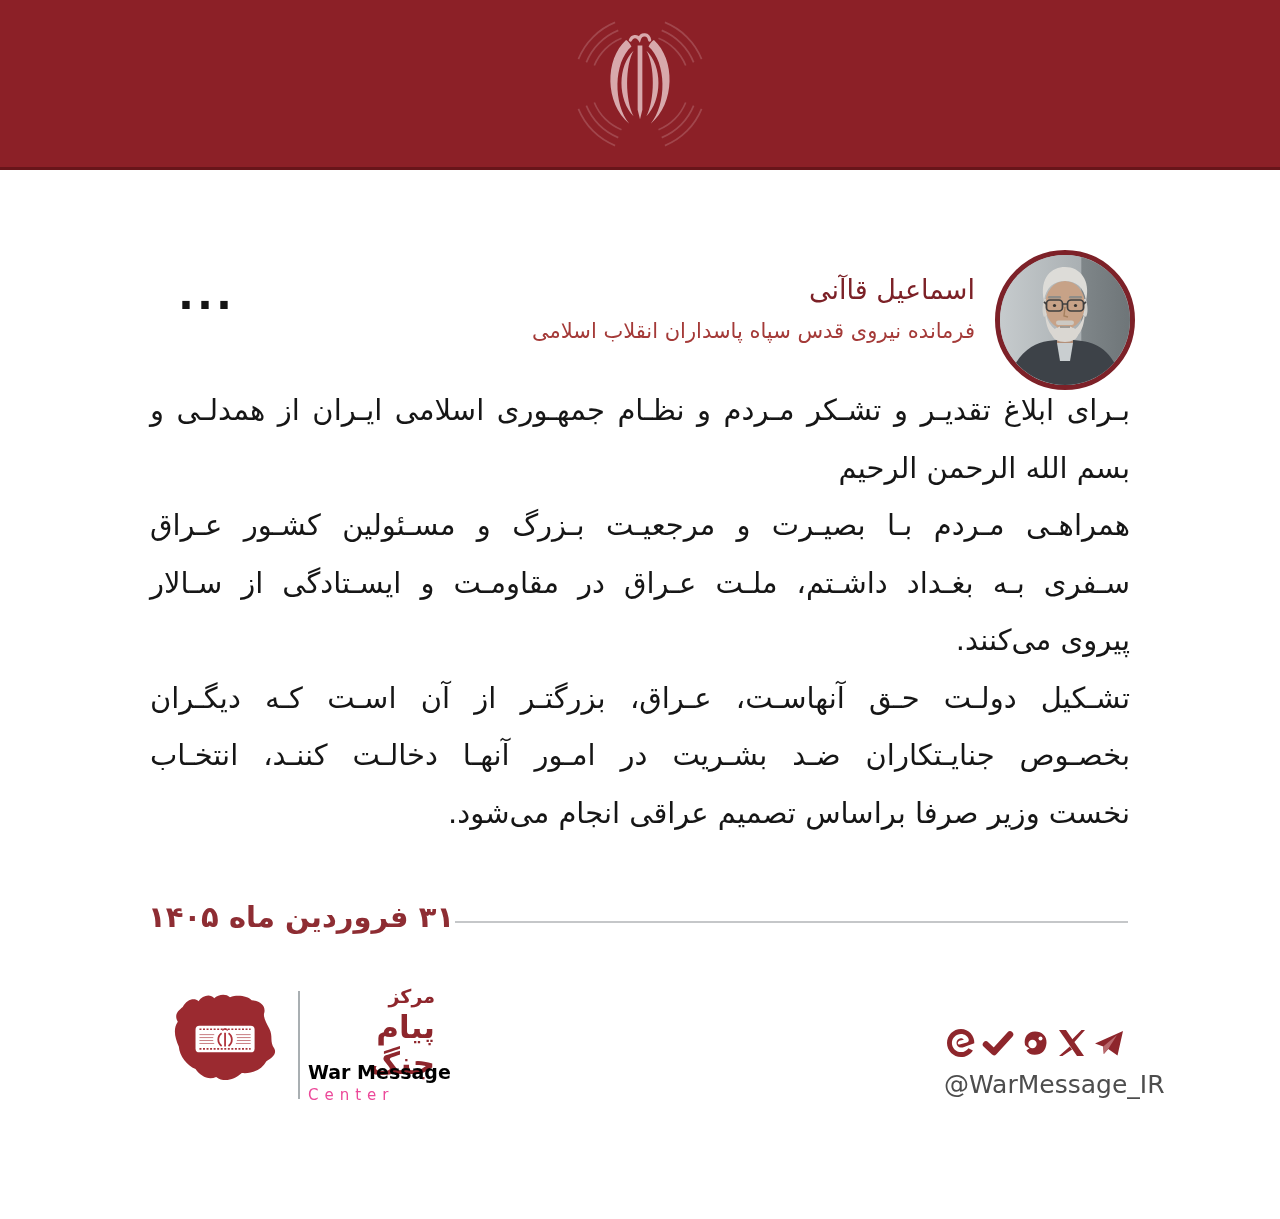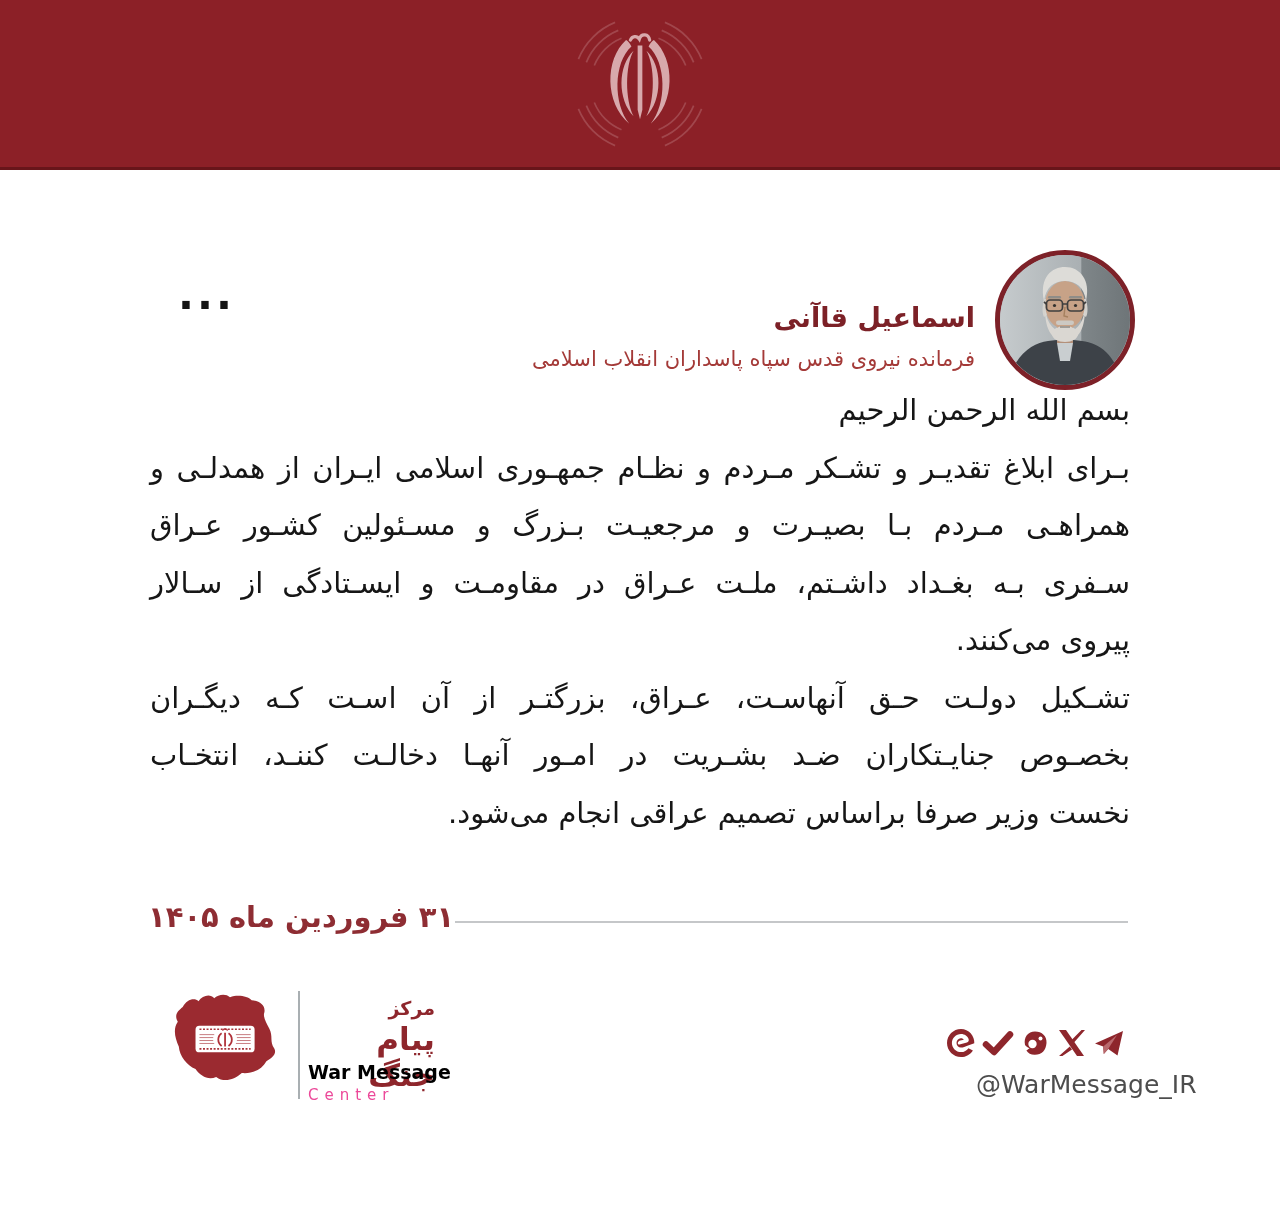--- a/index.html
+++ b/index.html
@@ -21,21 +21,21 @@
   
   .avatar-wrap {
     position:absolute; left:995px; top:250px; width:140px; height:140px;
     border-radius:50%; border:5px solid #7d2128; overflow:hidden;
     background:#b6bbbe;
   }
   .name-block {
     position:absolute; right:305px; top:274px; text-align:right; direction:rtl;
   }
   .speaker-name {
-    font-size:27px; font-weight:700; color:#7c2127; letter-spacing:0;margin-top:28px;
+    font-size:27px; font-weight:400; color:#7c2127; letter-spacing:0;
   }
   .speaker-title {
     margin-top:14px; font-size:21px; color:#a43a38;text-align:center;
   }
   .ellipsis-text {
     position:absolute; left:178px; top:270px;
     font-size:42px; font-weight:700; color:#141414; letter-spacing:3px;
   }
 
   
@@ -57,36 +57,36 @@
     background:#c5c7c9;
   }
 
   
   .wmc-logo { position:absolute; left:165px; top:983px; width:300px; height:140px; }
   .iran-map-icon { position:absolute; left:0px; top:2px; }
   .logo-divider {
     position:absolute; left:133px; top:8px; width:2px; height:108px; background:#a9afb2;
   }
   .logo-persian {
-    position:absolute; left:142px; top:14px; width:128px; text-align:right; direction:rtl;
+    position:absolute; left:142px; top:2px; width:128px; text-align:right; direction:rtl;
     color:#8e262c;
   }
   .logo-persian-small { font-size:19px; font-weight:700; }
   .logo-persian-main  { font-size:31px; font-weight:700; margin-top:2px; }
   .logo-english { position:absolute; left:143px; top:78px; }
   .logo-english-1 { font-size:19px; font-weight:700; color:#000000; }
   .logo-english-2 { font-size:15px; color:#ec4899; letter-spacing:6px; margin-top:3px; }
 
   
   .social-row {
     position:absolute; left:945px; top:1027px; display:flex; gap:5px; align-items:center;
   }
   .social-row .sicon { width:32px; height:32px; display:block; cursor:pointer; }
   .social-handle {
-    position:absolute; left:976px; top:1070px;
+    position:absolute; left:944px; top:1070px;
     font-size:25px; color:#4d4d4d;
   }
 </style>
 </head>
 <body>
 
 <div class="canvas">
 
   <div class="header-band">
     <svg width="150" height="150" viewBox="0 0 140 140">
@@ -176,22 +176,22 @@
   </div>
 
   <div class="name-block">
     <div class="speaker-name">اسماعیل قاآنی</div>
     <div class="speaker-title">فرمانده نیروی قدس سپاه پاسداران انقلاب اسلامی</div>
   </div>
 
   <div class="ellipsis-text">...</div>
 
   <div class="message-body">
+    <span class="line stretch">بـرای ابلاغ تقدیـر و تشـکر مـردم و نظـام جمهـوری اسلامی ایـران از همدلـی و</span>
     <span class="line">بسم الله الرحمن الرحیم</span>
-    <span class="line stretch">بـرای ابلاغ تقدیـر و تشـکر مـردم و نظـام جمهـوری اسلامی ایـران از همدلـی و</span>
     <span class="line stretch">همراهـی مـردم بـا بصیـرت و مرجعیـت بـزرگ و مسـئولین کشـور عـراق</span>
     <span class="line stretch">سـفری بـه بغـداد داشـتم، ملـت عـراق در مقاومـت و ایسـتادگی از سـالار</span>
     <span class="line">پیروی می‌کنند.</span>
     <span class="line stretch">تشـکیل دولـت حـق آنهاسـت، عـراق، بزرگتـر از آن اسـت کـه دیگـران</span>
     <span class="line stretch">بخصـوص جنایـتکاران ضـد بشـریت در امـور آنهـا دخالـت کننـد، انتخـاب</span>
     <span class="line">نخست وزیر صرفا براساس تصمیم عراقی انجام می‌شود.</span>
   </div>
 
   <div class="message-date">۳۱ فروردین ماه ۱۴۰۵</div>
   <div class="date-divider-line"></div>

